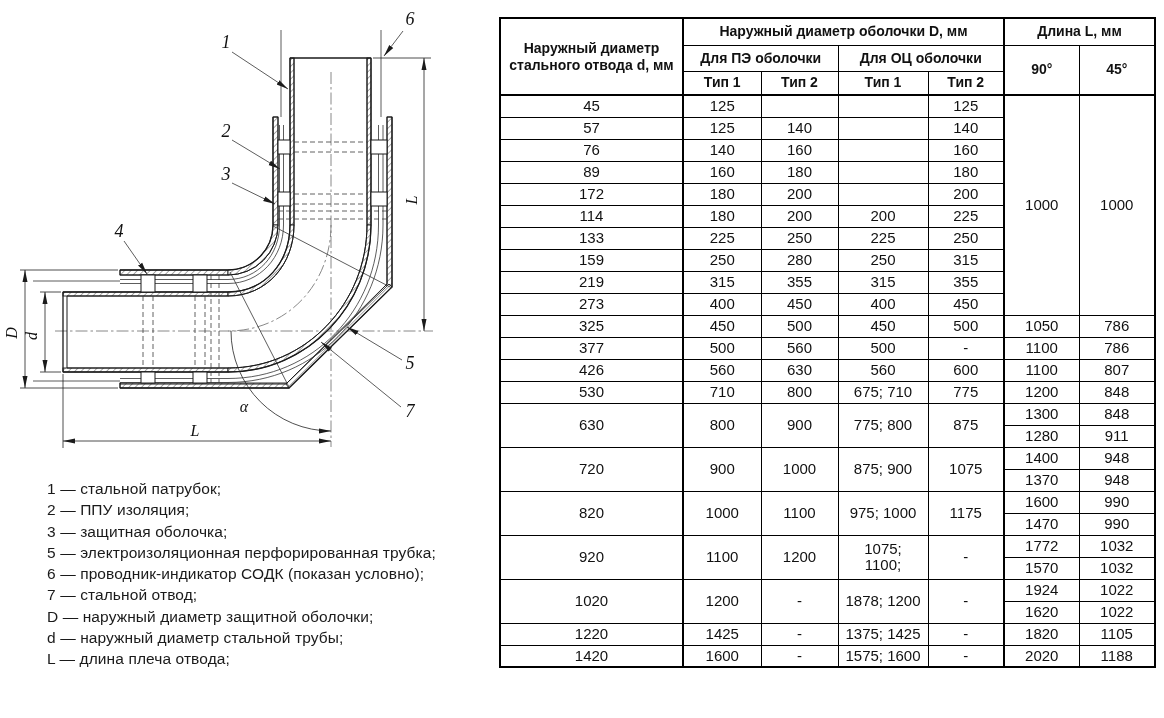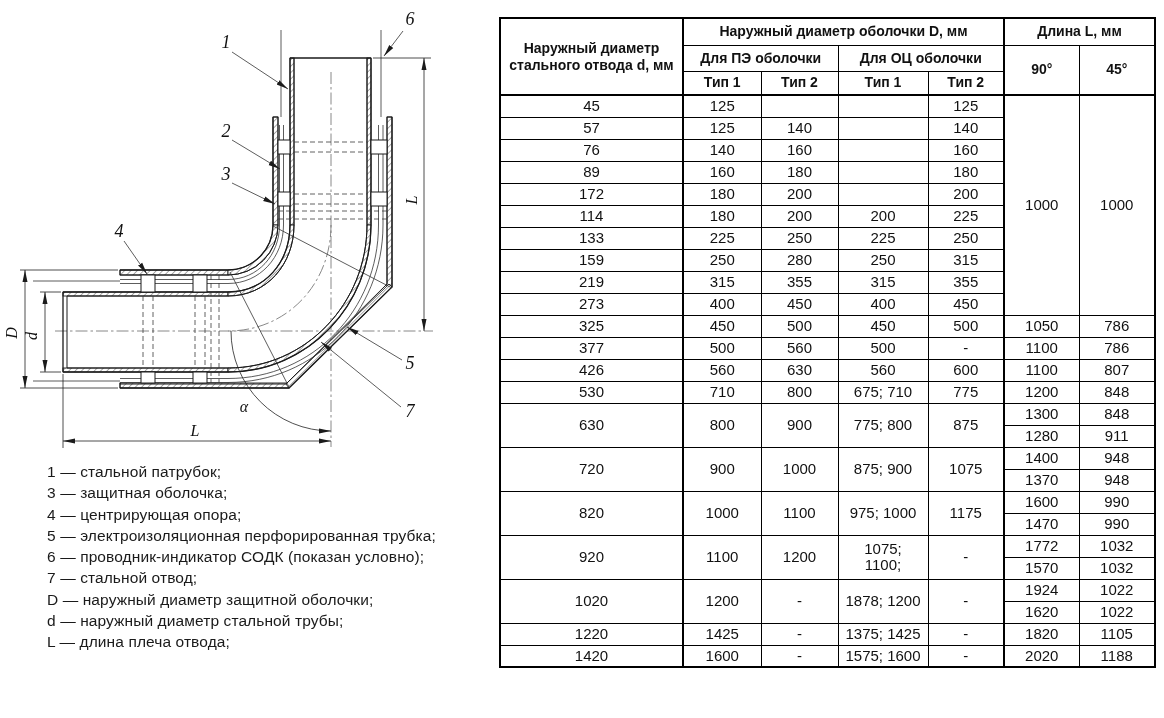--- a/index.html
+++ b/index.html
@@ -2,21 +2,21 @@
 <html><head>
 <meta charset="utf-8">
 <style>
   html,body{margin:0;padding:0;}
   body{
     width:1164px;height:718px;background:#ffffff;position:relative;overflow:hidden;
     font-family:"Liberation Sans",sans-serif;color:#111;
   }
   
   .drawing{position:absolute;left:0;top:0;width:497px;height:455px;}
-  .legend{position:absolute;left:47px;top:461px;width:450px;list-style:none;margin:0;padding:0;}
+  .legend{position:absolute;left:47px;top:478px;width:450px;list-style:none;margin:0;padding:0;}
   .legend li{
     font-size:15.5px;line-height:21.3px;color:#1a1a1a;letter-spacing:.1px;white-space:nowrap;
   }
   
   .tblwrap{position:absolute;left:499px;top:17px;}
   table.dims{border-collapse:collapse;table-layout:fixed;background:#fff;border:2px solid #000;}
   table.dims th,table.dims td{
     border:1px solid #000;text-align:center;vertical-align:middle;padding:0 2px;
     font-family:"Liberation Sans",sans-serif;
   }
@@ -158,22 +158,22 @@
     <text class="callout" x="119" y="237" text-anchor="middle">4</text>
     <text class="callout" x="410" y="369" text-anchor="middle">5</text>
     <text class="callout" x="410" y="25" text-anchor="middle">6</text>
     <text class="callout" x="410" y="417" text-anchor="middle">7</text>
   </g>
 </svg>
 
 
 <ul class="legend" id="legend">
       <li>1 — стальной патрубок;</li>
+      <li>2 — ППУ изоляция;</li>
       <li>3 — защитная оболочка;</li>
-      <li>4 — центрирующая опора;</li>
       <li>5 — электроизоляционная перфорированная трубка;</li>
       <li>6 — проводник-индикатор СОДК (показан условно);</li>
       <li>7 — стальной отвод;</li>
       <li>D — наружный диаметр защитной оболочки;</li>
       <li>d — наружный диаметр стальной трубы;</li>
       <li>L — длина плеча отвода;</li>
     </ul>
 </div>
 
 <div class="tblwrap">

